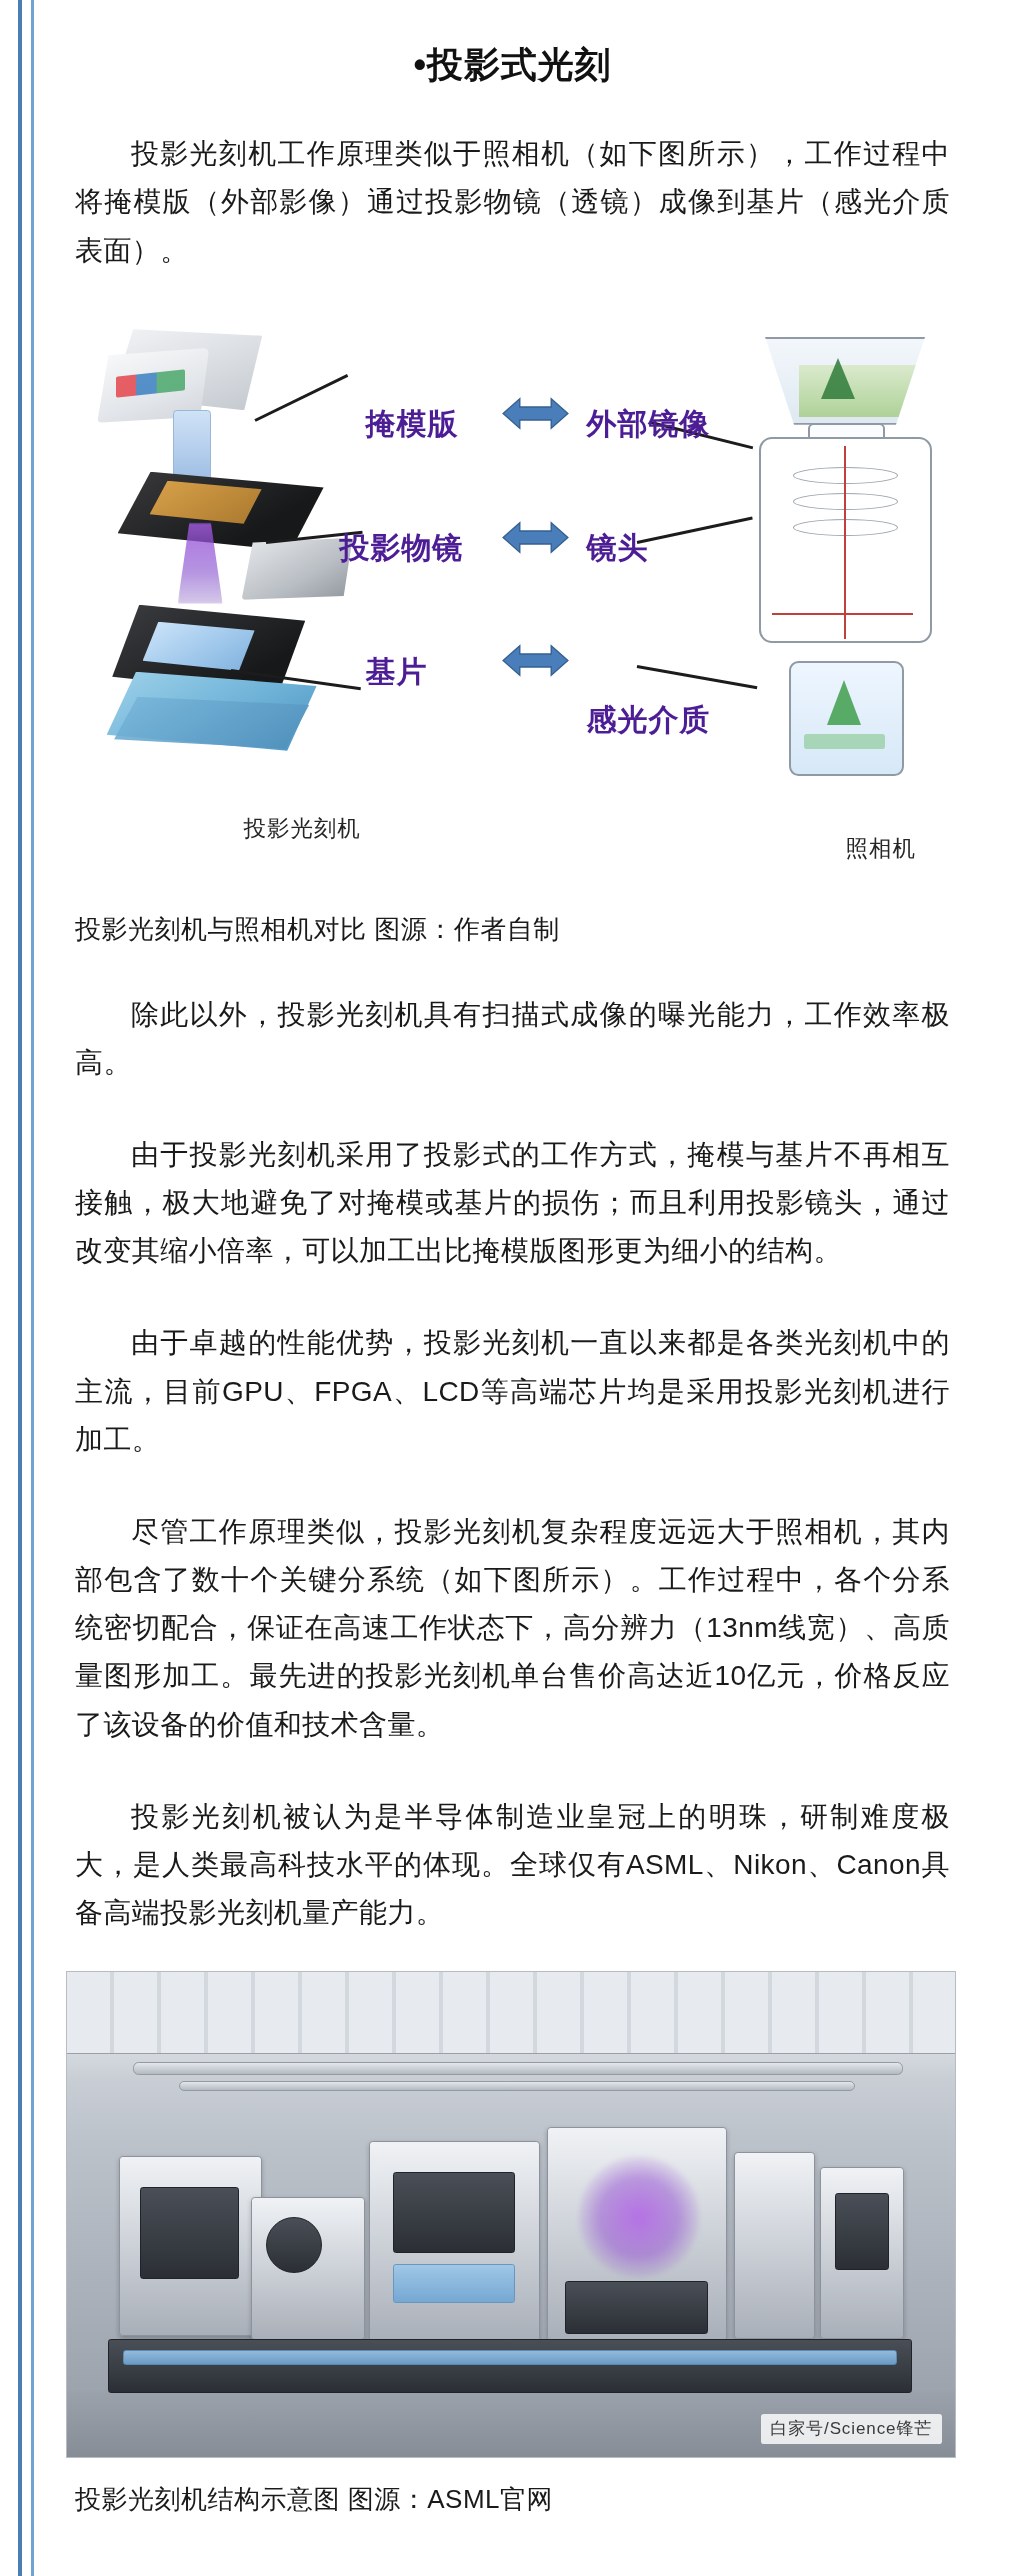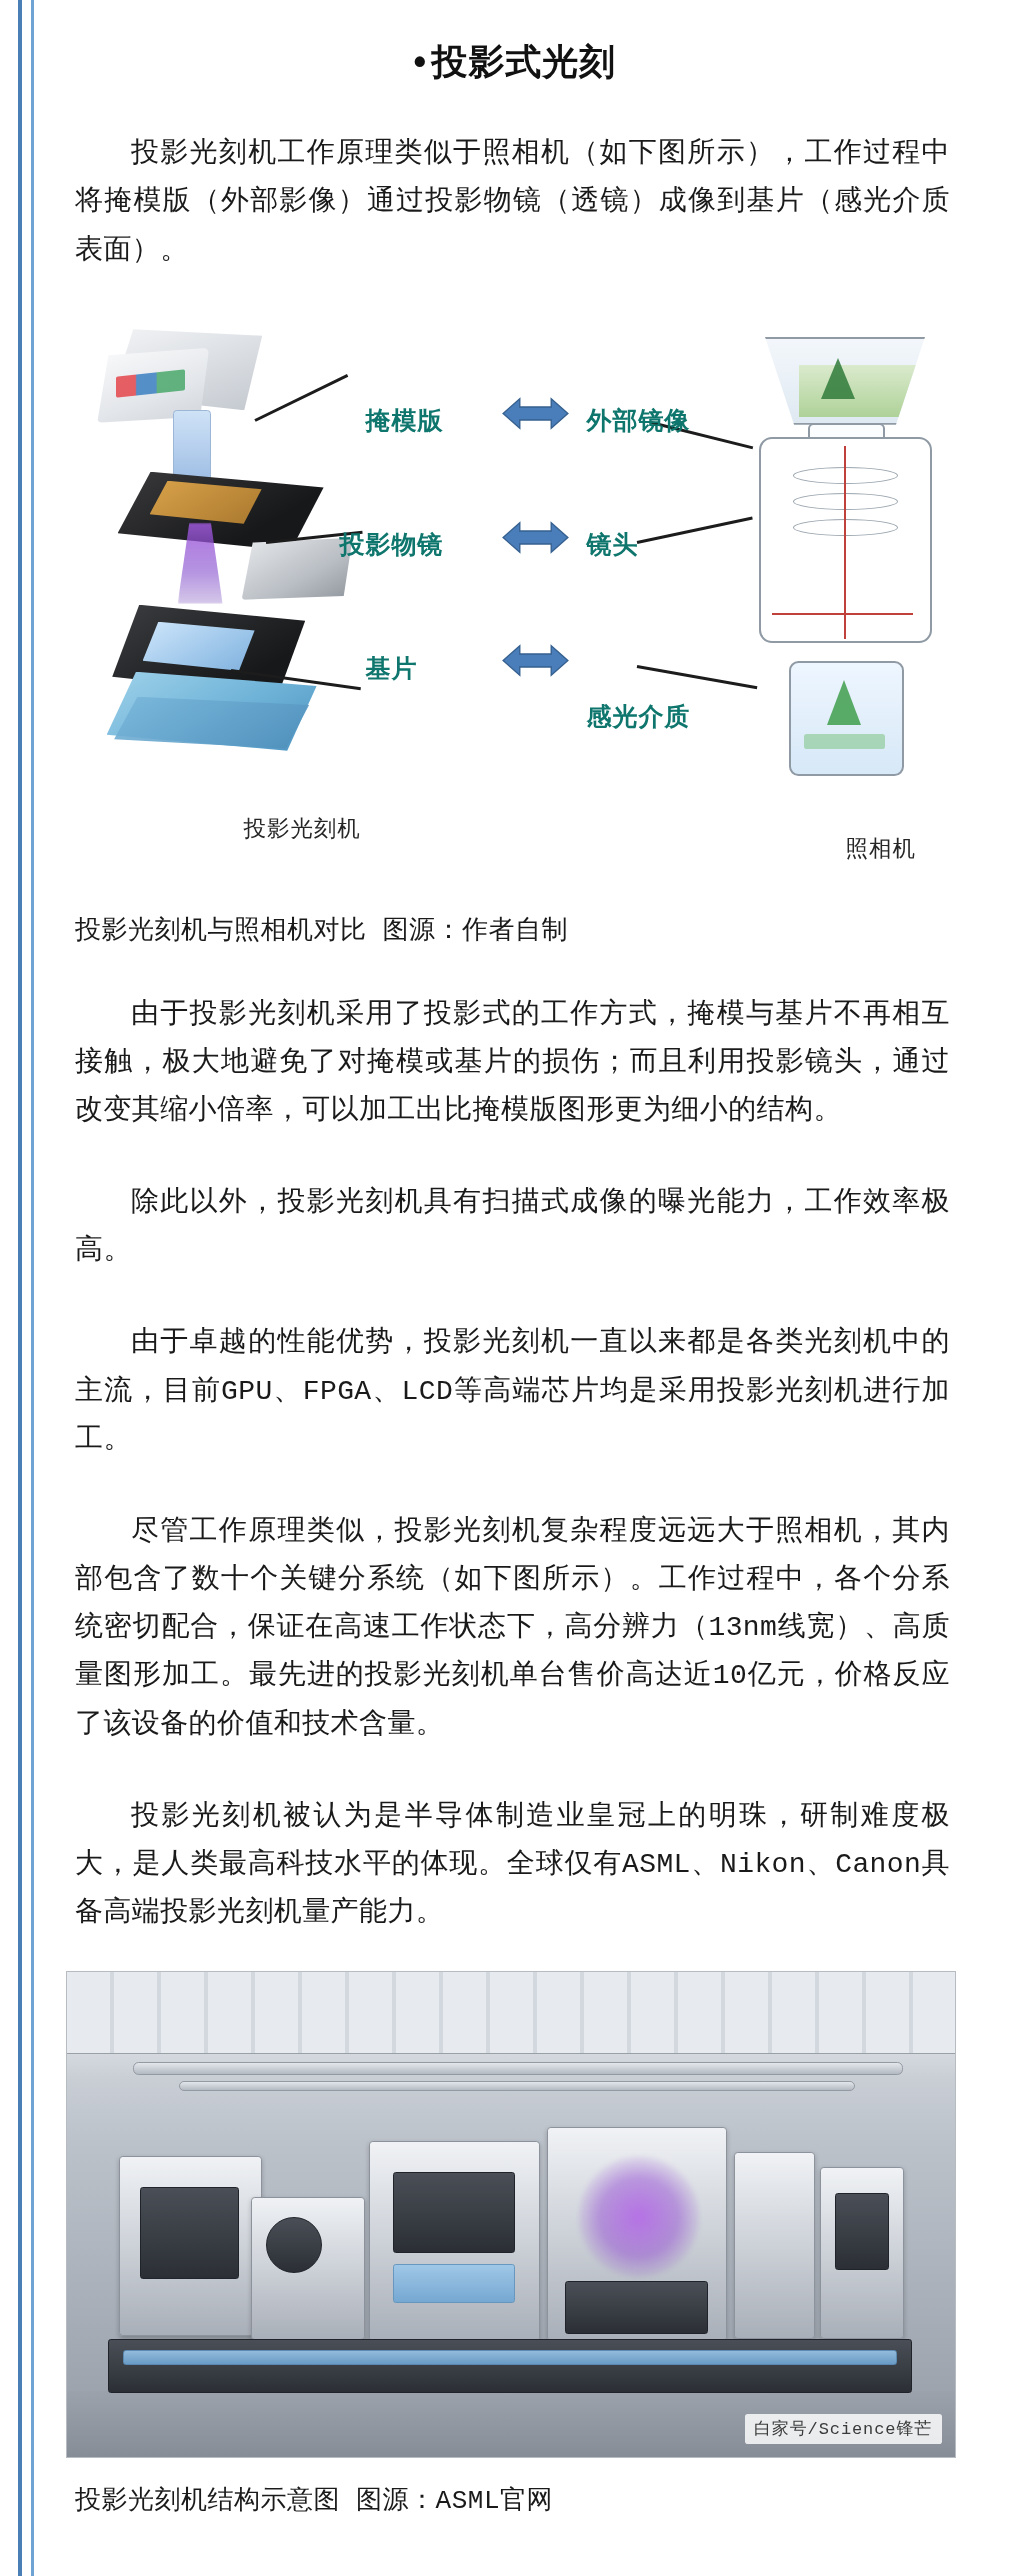--- a/index.html
+++ b/index.html
@@ -8,21 +8,20 @@
     background:#ffffff;
     font-family:"Liberation Sans","DejaVu Sans",sans-serif;
     overflow:hidden;
   }
   .page{
     position:relative;
     width:996px;height:2576px;
     background:#ffffff;
     box-sizing:border-box;
     padding:0 0 0 0;
-    font-family:Liberation Mono, monospace;
   }
   
   .rule-outer{
     position:absolute;left:18px;top:0;width:3.7px;height:2576px;
     background:#4a7fb5;
   }
   .rule-inner{
     position:absolute;left:31px;top:0;width:2.8px;height:2576px;
     background:#6fa3d4;
   }
@@ -188,21 +187,21 @@
     position:absolute;left:69px;top:408px;width:81px;height:15px;
     background:#9ad0a6;opacity:.8;border-radius:2.8px;
   }
 
   
   .leader{position:absolute;background:#1c1c1c;height:2.8px;transform-origin:left center;}
 
   
   .dlabel{
     position:absolute;
-    font-size:25px;font-weight:bold;color:#0f766e;
+    font-size:30px;font-weight:bold;color:#4c1d95;
     white-space:nowrap;letter-spacing:0.9px;
   }
   .arrow{
     position:absolute;width:69px;height:37px;
   }
   .arrow svg{display:block;}
   .figcap{
     position:absolute;font-size:22.5px;color:#262626;white-space:nowrap;letter-spacing:0.9px;
   }
 
@@ -346,22 +345,22 @@
         <div class="dlabel" style="left:521px;top:221px;">镜头</div>
         <div class="dlabel" style="left:521px;top:345px;margin-top:48px;">感光介质</div>
 
         <div class="figcap" style="left:178px;top:506px;">投影光刻机</div>
         <div class="figcap" style="left:780px;top:506px;margin-top:20px;">照相机</div>
       </div>
     </div>
 
     <div class="caption">投影光刻机与照相机对比 图源：作者自制</div>
 
+    <p class="para">除此以外，投影光刻机具有扫描式成像的曝光能力，工作效率极高。</p>
     <p class="para">由于投影光刻机采用了投影式的工作方式，掩模与基片不再相互接触，极大地避免了对掩模或基片的损伤；而且利用投影镜头，通过改变其缩小倍率，可以加工出比掩模版图形更为细小的结构。</p>
-    <p class="para">除此以外，投影光刻机具有扫描式成像的曝光能力，工作效率极高。</p>
     <p class="para">由于卓越的性能优势，投影光刻机一直以来都是各类光刻机中的主流，目前GPU、FPGA、LCD等高端芯片均是采用投影光刻机进行加工。</p>
     <p class="para">尽管工作原理类似，投影光刻机复杂程度远远大于照相机，其内部包含了数十个关键分系统（如下图所示）。工作过程中，各个分系统密切配合，保证在高速工作状态下，高分辨力（13nm线宽）、高质量图形加工。最先进的投影光刻机单台售价高达近10亿元，价格反应了该设备的价值和技术含量。</p>
     <p class="para">投影光刻机被认为是半导体制造业皇冠上的明珠，研制难度极大，是人类最高科技水平的体现。全球仅有ASML、Nikon、Canon具备高端投影光刻机量产能力。</p>
 
     <div class="photo">
       <div class="ph-room"></div>
       <div class="ph-ceil"></div>
       <div class="ph-floor"></div>
 
       <div class="ph-pipe" style="left:66px;top:90px;width:768px;height:11.2px;"></div>

